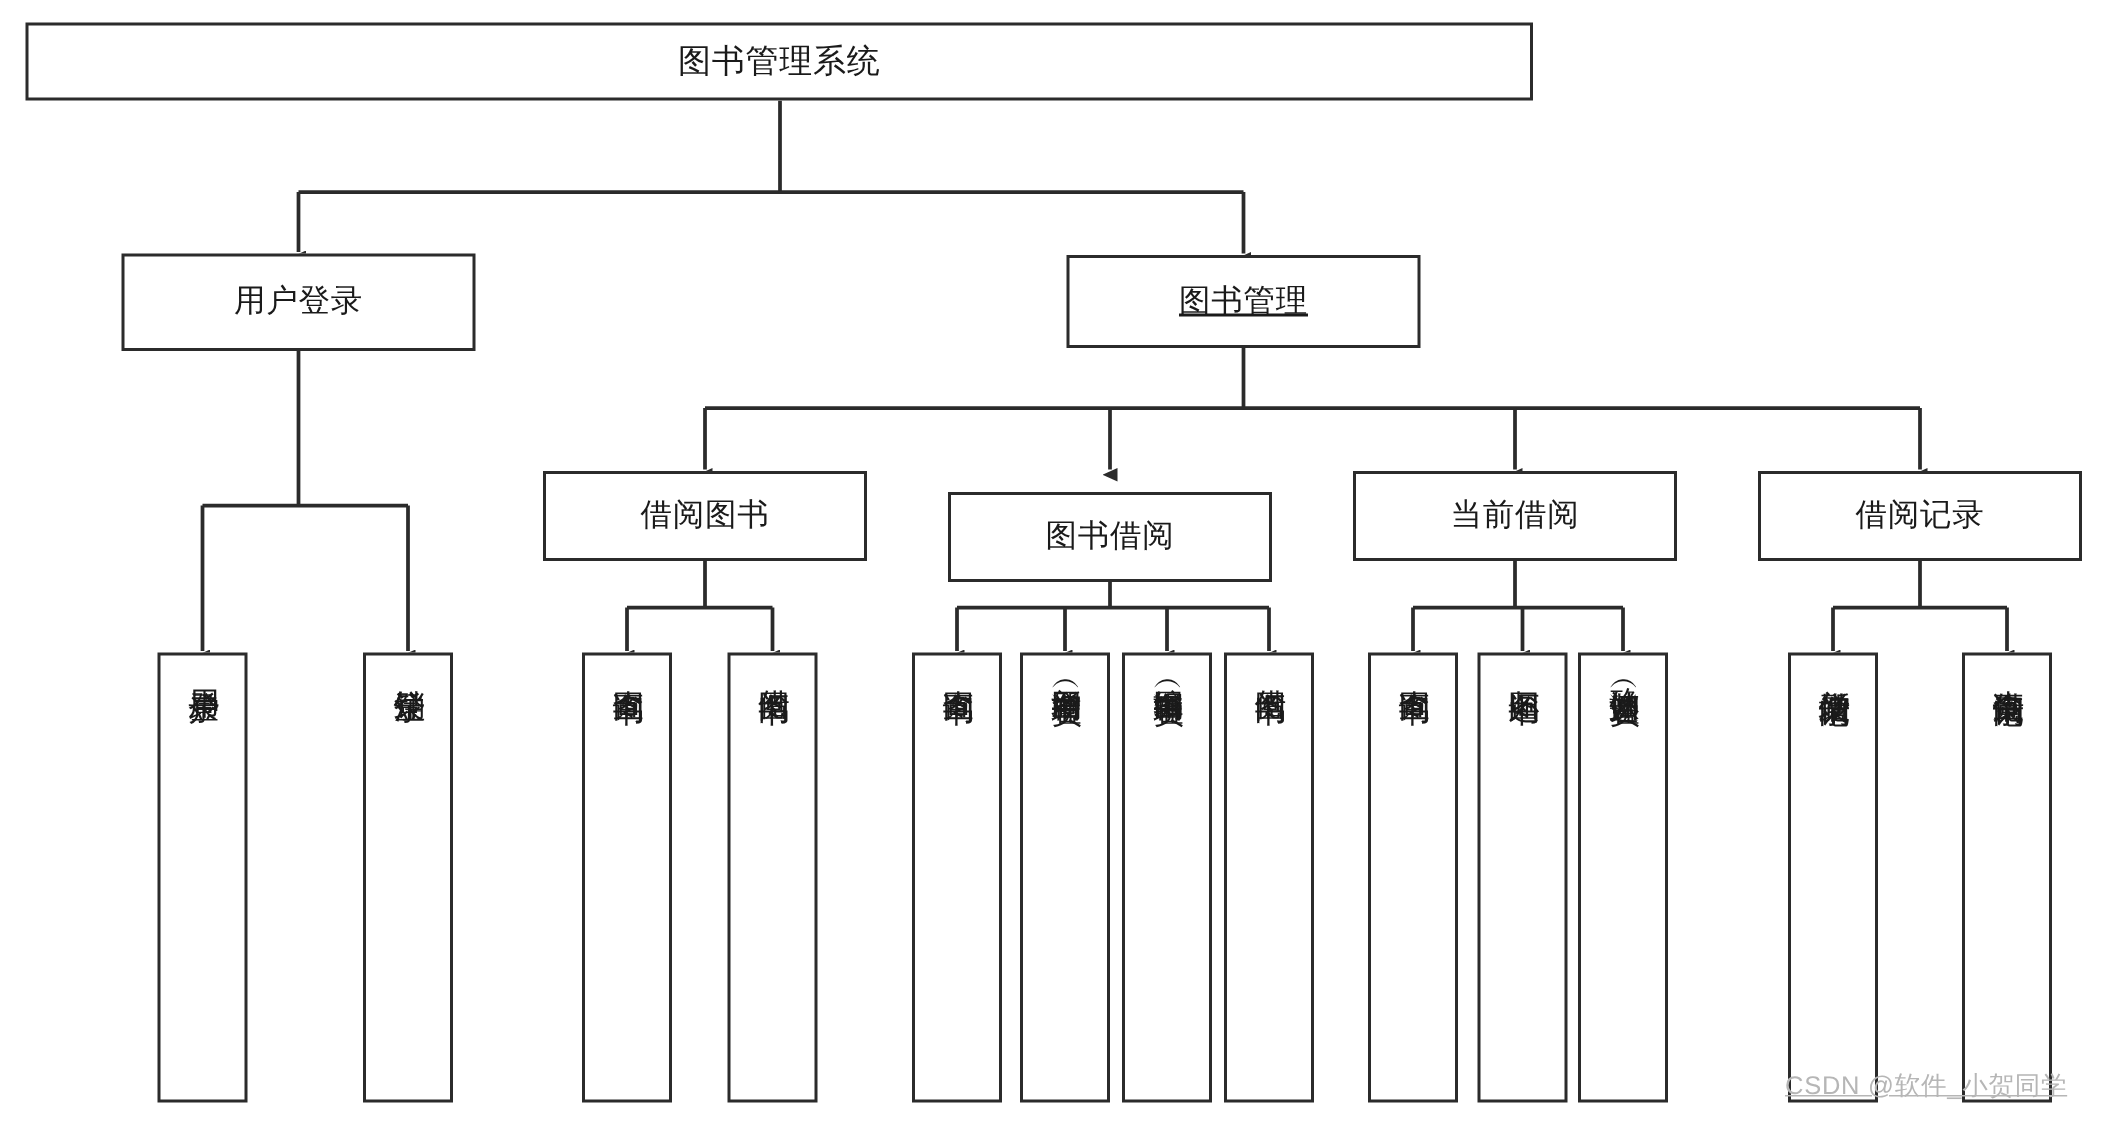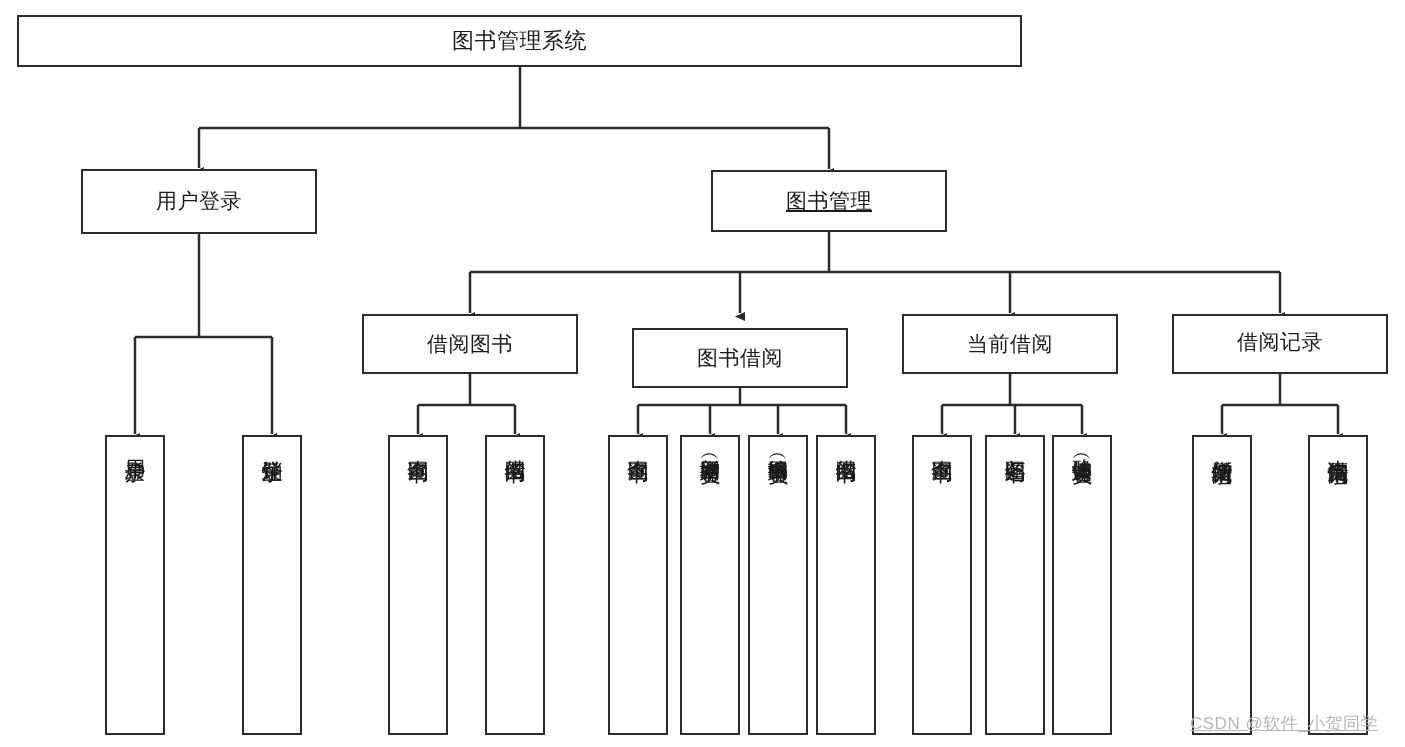--- a/index.html
+++ b/index.html
@@ -134,21 +134,21 @@
       </div>
       <div class="node horiz" style="left: 362px; top: 314px; width: 216px; height: 60px;">
         <span class="label">借阅图书</span>
       </div>
       <div class="node horiz" style="left: 632px; top: 328px; width: 216px; height: 60px;">
         <span class="label">图书借阅</span>
       </div>
       <div class="node horiz" style="left: 902px; top: 314px; width: 216px; height: 60px;">
         <span class="label">当前借阅</span>
       </div>
-      <div class="node horiz" style="left: 1172px; top: 314px; width: 216px; height: 60px; font-family: Liberation Mono, monospace;">
+      <div class="node horiz" style="left: 1172px; top: 314px; width: 216px; height: 60px;">
         <span class="label">借阅记录</span>
       </div>
       <div class="node vert" style="left: 105px; top: 435px; width: 60px; height: 300px;">
         <span class="label">用户登录</span>
       </div>
       <div class="node vert" style="left: 242px; top: 435px; width: 60px; height: 300px;">
         <span class="label">注销登录</span>
       </div>
       <div class="node vert" style="left: 388px; top: 435px; width: 60px; height: 300px;">
         <span class="label">查询图书</span>

